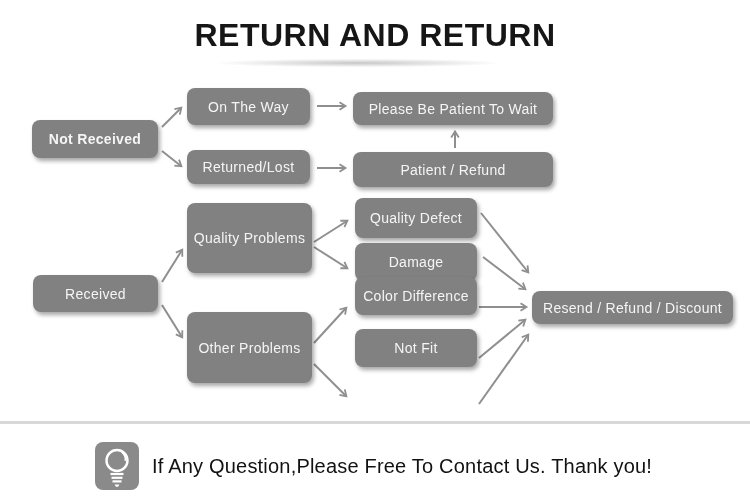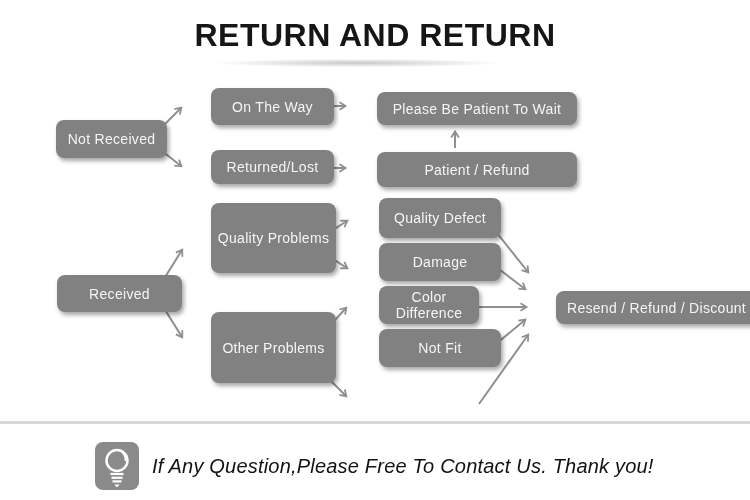--- a/index.html
+++ b/index.html
@@ -32,34 +32,33 @@
     background: #818181;
     border-radius: 8px;
     box-shadow: 2px 3px 4px rgba(0,0,0,0.35);
     color: #f5f5f5;
     font-size: 14px;
     display: flex;
     align-items: center;
     justify-content: center;
     text-align: center;
     letter-spacing: 0.3px;
-    margin-left: 24px;
   }
   
-  #n-not-received        { left: 32px;  top: 120px; width: 111px; height: 38px; }
+  #n-not-received        { left: 32px;  top: 120px; width: 126px; height: 38px; font-weight: bold; }
   #n-on-the-way          { left: 187px; top: 88px;  width: 123px; height: 37px; }
   #n-returned-lost       { left: 187px; top: 150px; width: 123px; height: 34px; }
   #n-please-wait         { left: 353px; top: 92px;  width: 200px; height: 33px; }
   #n-resend-refund       { left: 353px; top: 152px; width: 200px; height: 35px; }
   #n-received            { left: 33px;  top: 275px; width: 125px; height: 37px; border-radius: 8px; }
   #n-quality-problems    { left: 187px; top: 203px; width: 125px; height: 70px; }
   #n-other-problems      { left: 187px; top: 312px; width: 125px; height: 71px; }
   #n-quality-defect      { left: 355px; top: 198px; width: 122px; height: 40px; }
   #n-damage              { left: 355px; top: 243px; width: 122px; height: 38px; }
-  #n-color-difference    { left: 355px; top: 286px; width: 100px; height: 38px; }
+  #n-color-difference    { left: 355px; top: 277px; width: 122px; height: 38px; }
   #n-not-fit             { left: 355px; top: 329px; width: 122px; height: 38px; }
   #n-wrong-delivery      { left: 355px; top: 372px; width: 122px; height: 39px; }
   #n-resend-refund-discount { left: 532px; top: 291px; width: 201px; height: 33px; }
 
   #arrows {
     position: absolute;
     left: 0; top: 0;
     width: 750px; height: 500px;
     pointer-events: none;
   }
@@ -68,21 +67,20 @@
     left: 0; top: 421px;
     width: 750px; height: 3px;
     background: #d8d8d8;
   }
   #footer {
     position: absolute;
     left: 95px; top: 440px;
     width: 620px; height: 52px;
     display: flex;
     align-items: center;
-    font-style: italic;
   }
   #bulb-box {
     width: 44px; height: 48px;
     flex: 0 0 44px;
     margin-right: 13px;
   }
   #footer-text {
     font-size: 20px;
     color: #121212;
     letter-spacing: 0.2px;

